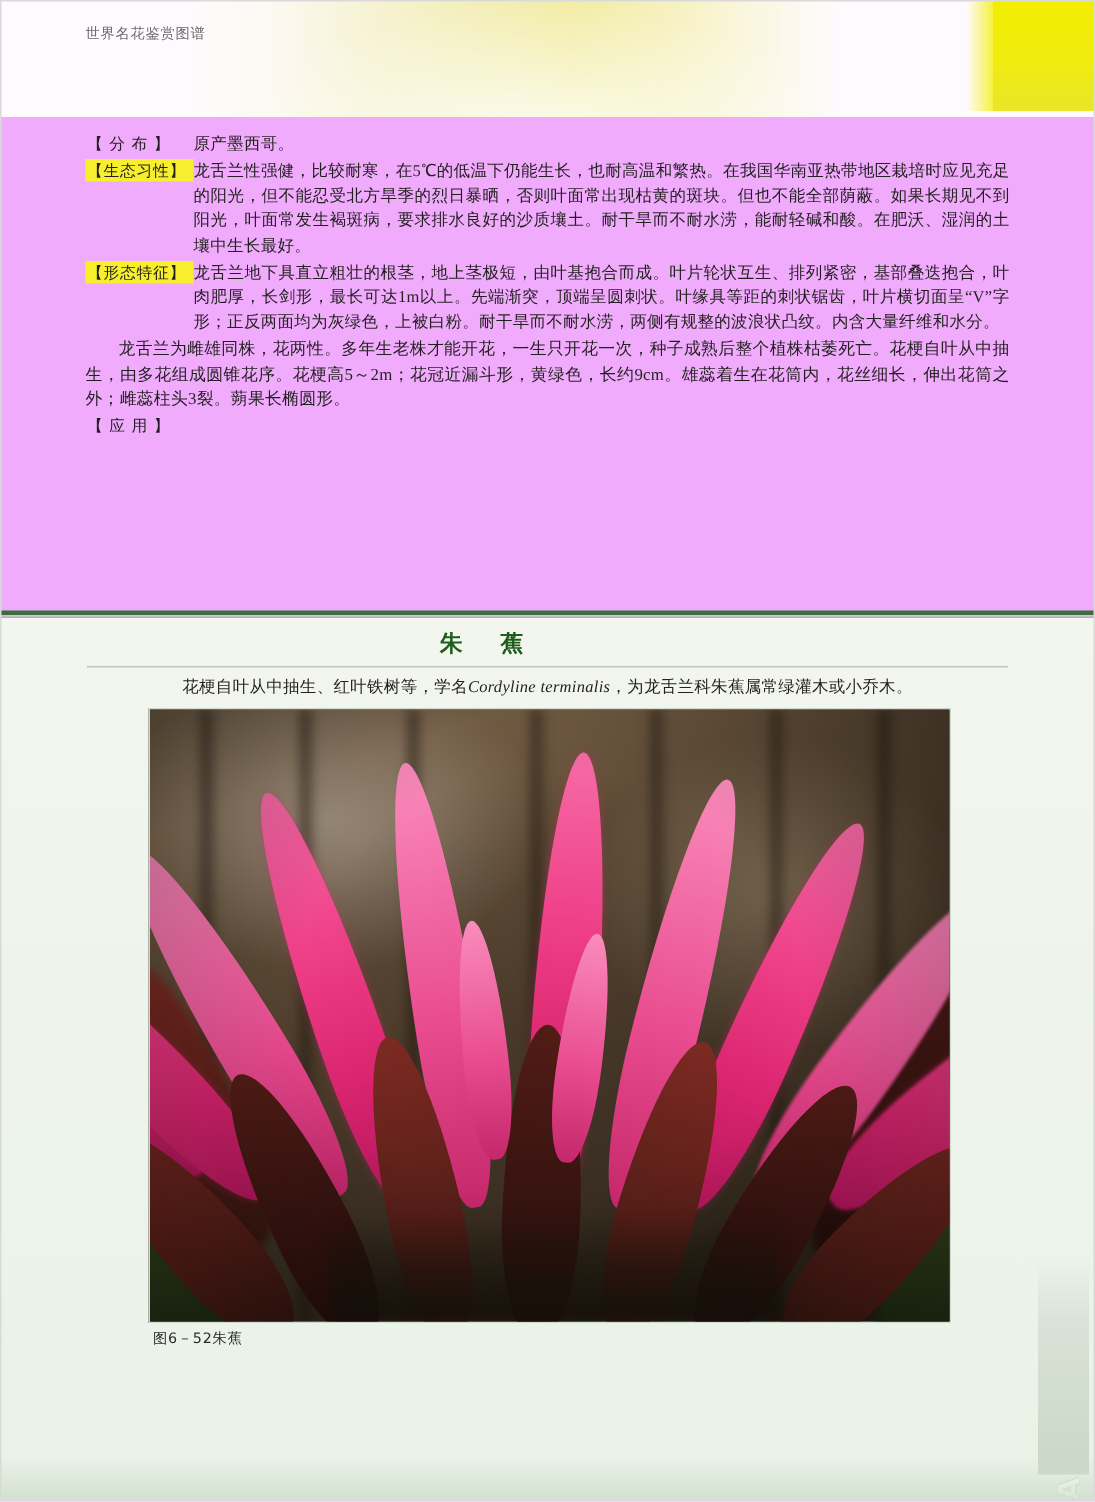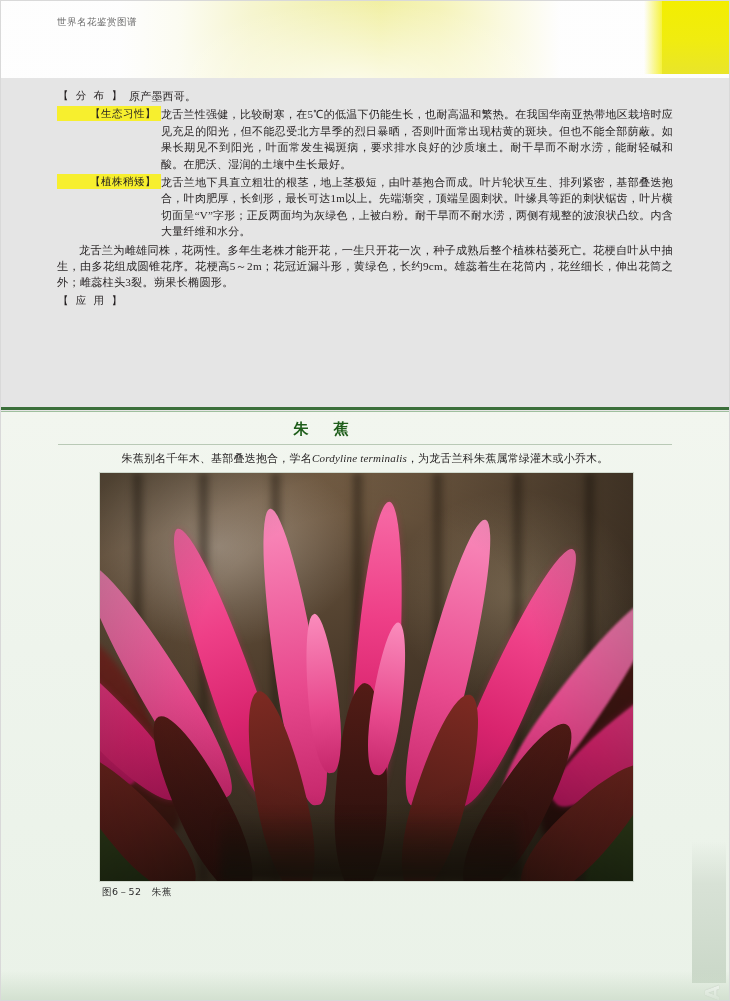--- a/index.html
+++ b/index.html
@@ -14,21 +14,21 @@
     overflow: hidden;
     font-family: "Liberation Serif", serif;
     color: #231f20;
   }
 
   
   .page {
     position: absolute;
     left: 0; top: 0;
     width: 730px; height: 1001px;
-    background: #e5e5e5;
+    background: #f0abfc;
     overflow: hidden;
   }
 
   
   .page-border {
     position: absolute;
     left: 0; top: 0; right: 0; bottom: 0;
     border: 1px solid #d9d9d9;
     pointer-events: none;
   }
@@ -97,26 +97,24 @@
     width: 72px;
     font-size: 10.5px;
     font-family: "DejaVu Sans", sans-serif;
     letter-spacing: .5px;
     white-space: nowrap;
     color: #231f20;
     padding-top: 1px;
   }
   .tag.hl {
     background: #f7ef2e;
-    padding-left: 32px;
   }
   .tag-inner {
     display: inline-block;
     padding: 0 1px;
-    font-family: Liberation Mono, monospace;
   }
   .para-body {
     flex: 1 1 auto;
     font-size: 11px;
     line-height: 16.4px;
     text-align: justify;
     letter-spacing: .2px;
   }
   .para-plain {
     font-size: 11.2px;
@@ -249,21 +247,21 @@
   }
 
   .fig-caption {
     position: absolute;
     left: 102px; top: 474px;
     font-size: 9.5px;
     letter-spacing: .5px;
     color: #2b2b2b;
     font-family: "DejaVu Sans", sans-serif;
   }
-  .fig-caption .num { margin-right: 10px; }
+  .fig-caption .num { margin-right: 0; }
 
   
   .side-mark {
     position: absolute;
     right: 4px; bottom: 18px;
     width: 32px; height: 140px;
   }
   .side-mark span {
     position: absolute;
     right: 2px; bottom: 0;
@@ -315,21 +313,21 @@
 
     <div class="para-row">
       <div class="tag hl">
         <span class="tag-inner">【生态习性】</span>
       </div>
       <div class="para-body">龙舌兰性强健，比较耐寒，在5℃的低温下仍能生长，也耐高温和繁热。在我国华南亚热带地区栽培时应见充足的阳光，但不能忍受北方旱季的烈日暴晒，否则叶面常出现枯黄的斑块。但也不能全部荫蔽。如果长期见不到阳光，叶面常发生褐斑病，要求排水良好的沙质壤土。耐干旱而不耐水涝，能耐轻碱和酸。在肥沃、湿润的土壤中生长最好。</div>
     </div>
 
     <div class="para-row">
       <div class="tag hl">
-        <span class="tag-inner">【植株稍矮】</span>
+        <span class="tag-inner">【形态特征】</span>
       </div>
       <div class="para-body">龙舌兰地下具直立粗壮的根茎，地上茎极短，由叶基抱合而成。叶片轮状互生、排列紧密，基部叠迭抱合，叶肉肥厚，长剑形，最长可达1m以上。先端渐突，顶端呈圆刺状。叶缘具等距的刺状锯齿，叶片横切面呈“V”字形；正反两面均为灰绿色，上被白粉。耐干旱而不耐水涝，两侧有规整的波浪状凸纹。内含大量纤维和水分。</div>
     </div>
 
     <p class="para-plain">龙舌兰为雌雄同株，花两性。多年生老株才能开花，一生只开花一次，种子成熟后整个植株枯萎死亡。花梗自叶从中抽生，由多花组成圆锥花序。花梗高5～2m；花冠近漏斗形，黄绿色，长约9cm。雄蕊着生在花筒内，花丝细长，伸出花筒之外；雌蕊柱头3裂。蒴果长椭圆形。</p>
 
 
     <div class="para-row" style="margin-top:2px;">
       <div class="tag">
         <span class="tag-inner">【 应  用 】</span>
@@ -340,21 +338,21 @@
 
   <div class="rule-dark"></div>
   <div class="rule-thin"></div>
 
   <div class="lower">
 
     <div class="section-title">朱  蕉</div>
     <div class="title-rule"></div>
 
     <div class="section-lead">
-      <span>朱蕉别名千年木、基部叠迭抱合，学名</span><span class="ital">Cordyline terminalis</span><span>，为龙舌兰科朱蕉属常绿灌木或小乔木。</span>
+      <span>花梗自叶从中抽生、红叶铁树等，学名</span><span class="ital">Cordyline terminalis</span><span>，为龙舌兰科朱蕉属常绿灌木或小乔木。</span>
     </div>
 
     <div class="photo-frame">
       <div class="photo"></div>
 
       <div class="bar" style="left:30px;"></div>
       <div class="bar" style="left:96px;"></div>
       <div class="bar" style="left:168px;"></div>
       <div class="bar" style="left:250px;"></div>
       <div class="bar" style="left:330px;"></div>

